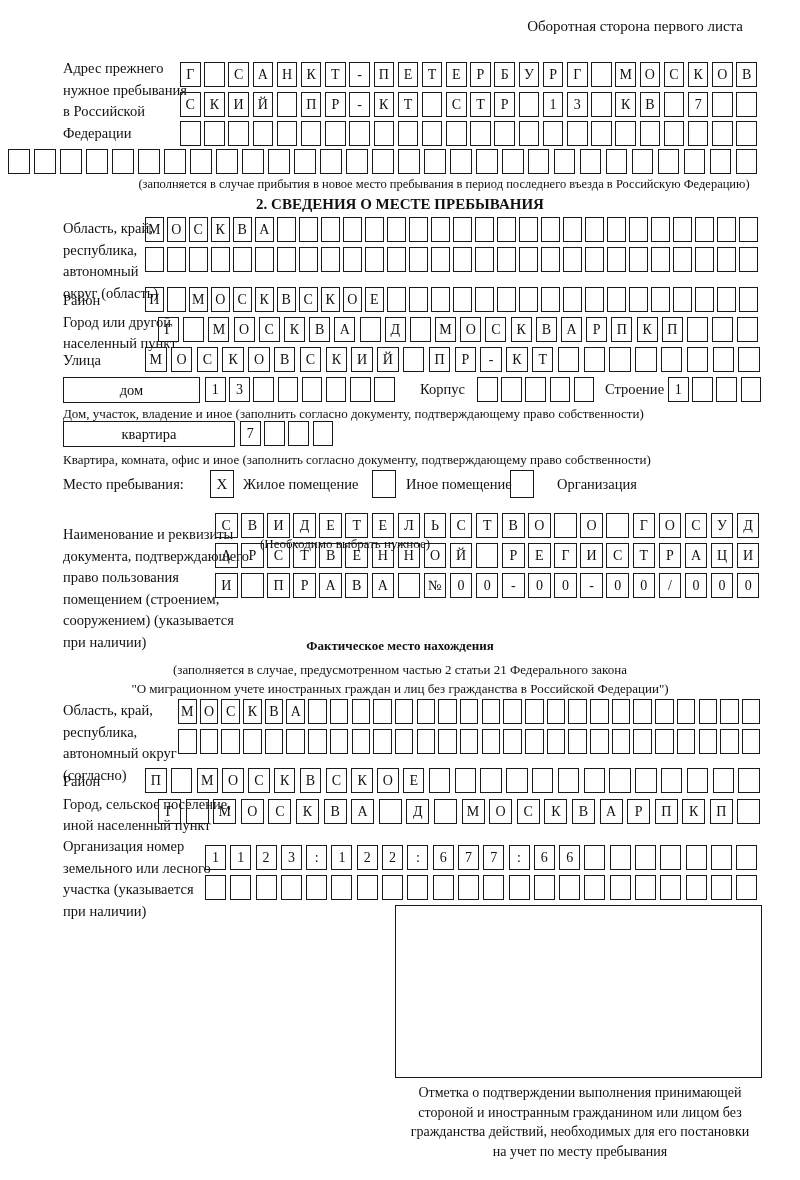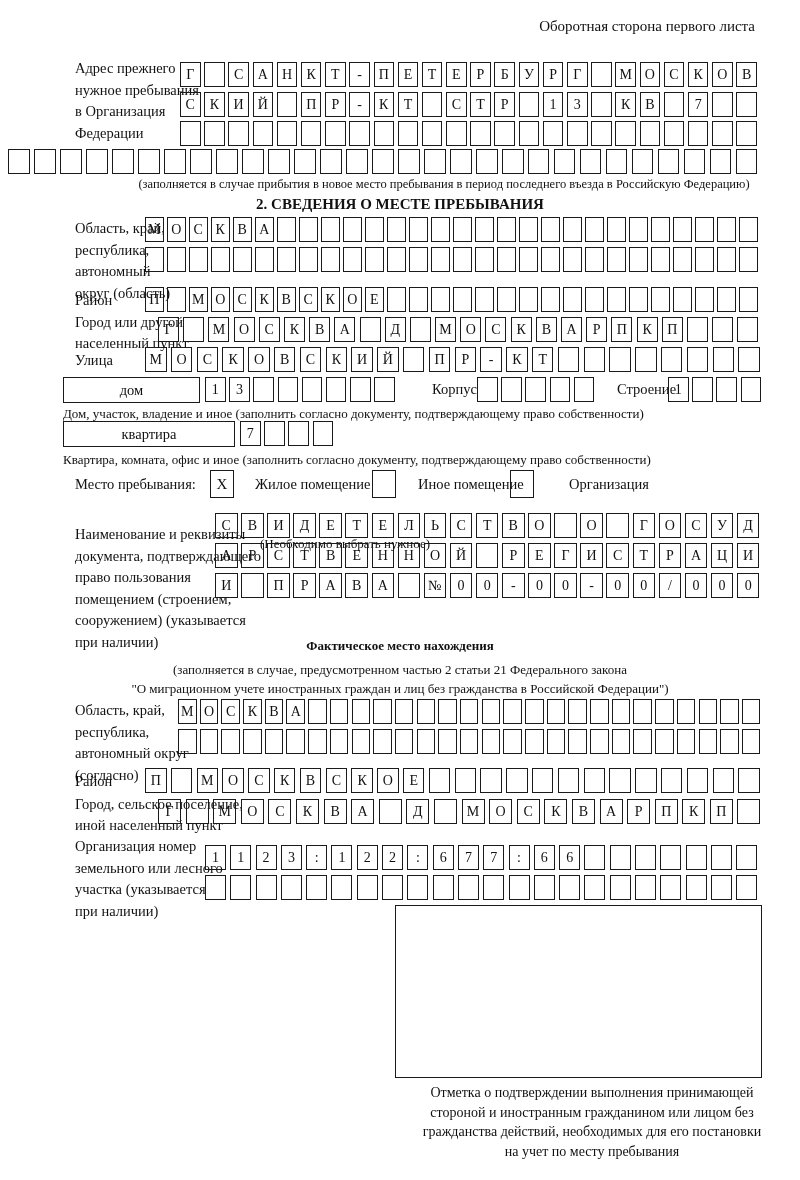--- a/index.html
+++ b/index.html
@@ -1,18 +1,18 @@
 <!DOCTYPE html>
 <html><head>
 <meta charset="utf-8">
 <style>
   html,body{margin:0;padding:0;background:#fff;}
   .page{position:relative;width:800px;height:1180px;background:#fff;overflow:hidden;
         font-family:"Liberation Serif","DejaVu Serif",serif;color:#111;}
-  .lbl{position:absolute;font-size:14.5px;line-height:21.5px;white-space:nowrap;padding-left:12px;}
+  .lbl{position:absolute;font-size:14.5px;line-height:21.5px;white-space:nowrap;}
   .lines div{white-space:nowrap;}
   .cellrow{position:absolute;display:flex;gap:var(--g,4px);}
   .c{flex:none;width:var(--cw,20px);height:25px;border:1.5px solid #1a1a1a;box-sizing:border-box;
      display:flex;align-items:center;justify-content:center;font-size:14px;padding-top:1px;}
   .wbox{position:absolute;height:26px;border:1.5px solid #1a1a1a;box-sizing:border-box;
         display:flex;align-items:center;justify-content:center;font-size:14.5px;}
   .cb{position:absolute;width:24px;height:28px;border:1.5px solid #1a1a1a;box-sizing:border-box;
       display:flex;align-items:center;justify-content:center;font-size:15px;}
   .caption{position:absolute;font-size:13px;white-space:nowrap;}
   .centerline{position:absolute;left:0;width:800px;text-align:center;}
@@ -22,21 +22,21 @@
 </head>
 <body>
 
 <div class="page">
 
   <div class="lbl" style="left:0;top:16px;width:743px;text-align:right;font-size:15px;">Оборотная сторона первого листа</div>
 
   <div class="lbl lines" style="left:63px;top:58px;">
       <div>Адрес прежнего</div>
       <div>нужное пребывания</div>
-      <div>в Организация</div>
+      <div>в Российской</div>
       <div>Федерации</div>
     </div>
   <div class="cellrow" style="left:180px;top:62px;--cw:20.5px;--g:3.7px;">
       <div class="c">Г</div>
       <div class="c"></div>
       <div class="c">С</div>
       <div class="c">А</div>
       <div class="c">Н</div>
       <div class="c">К</div>
       <div class="c">Т</div>

